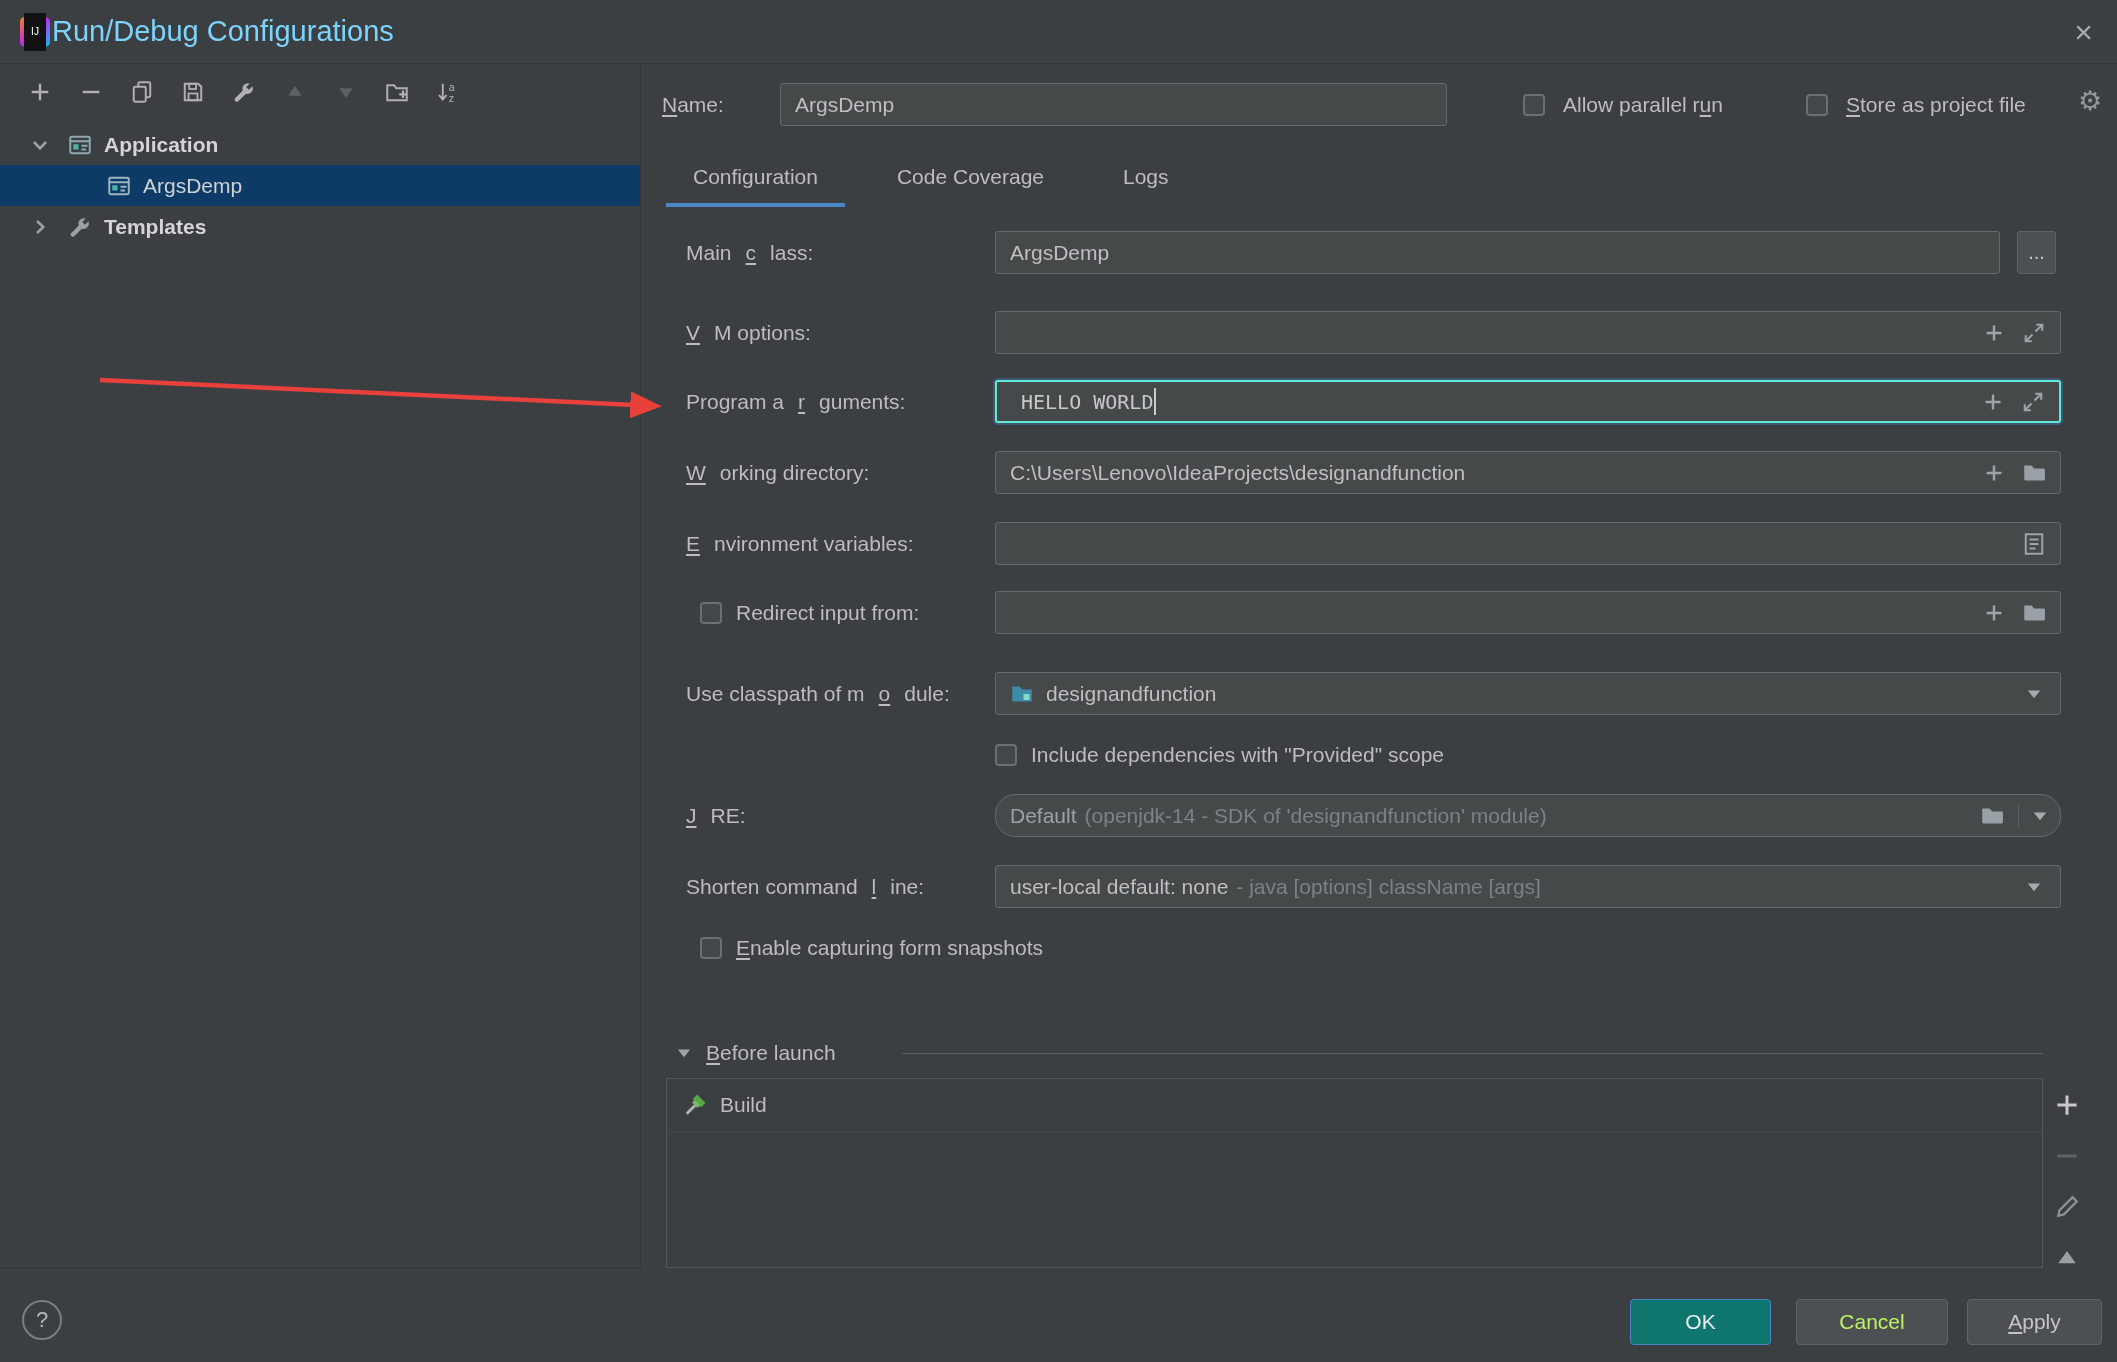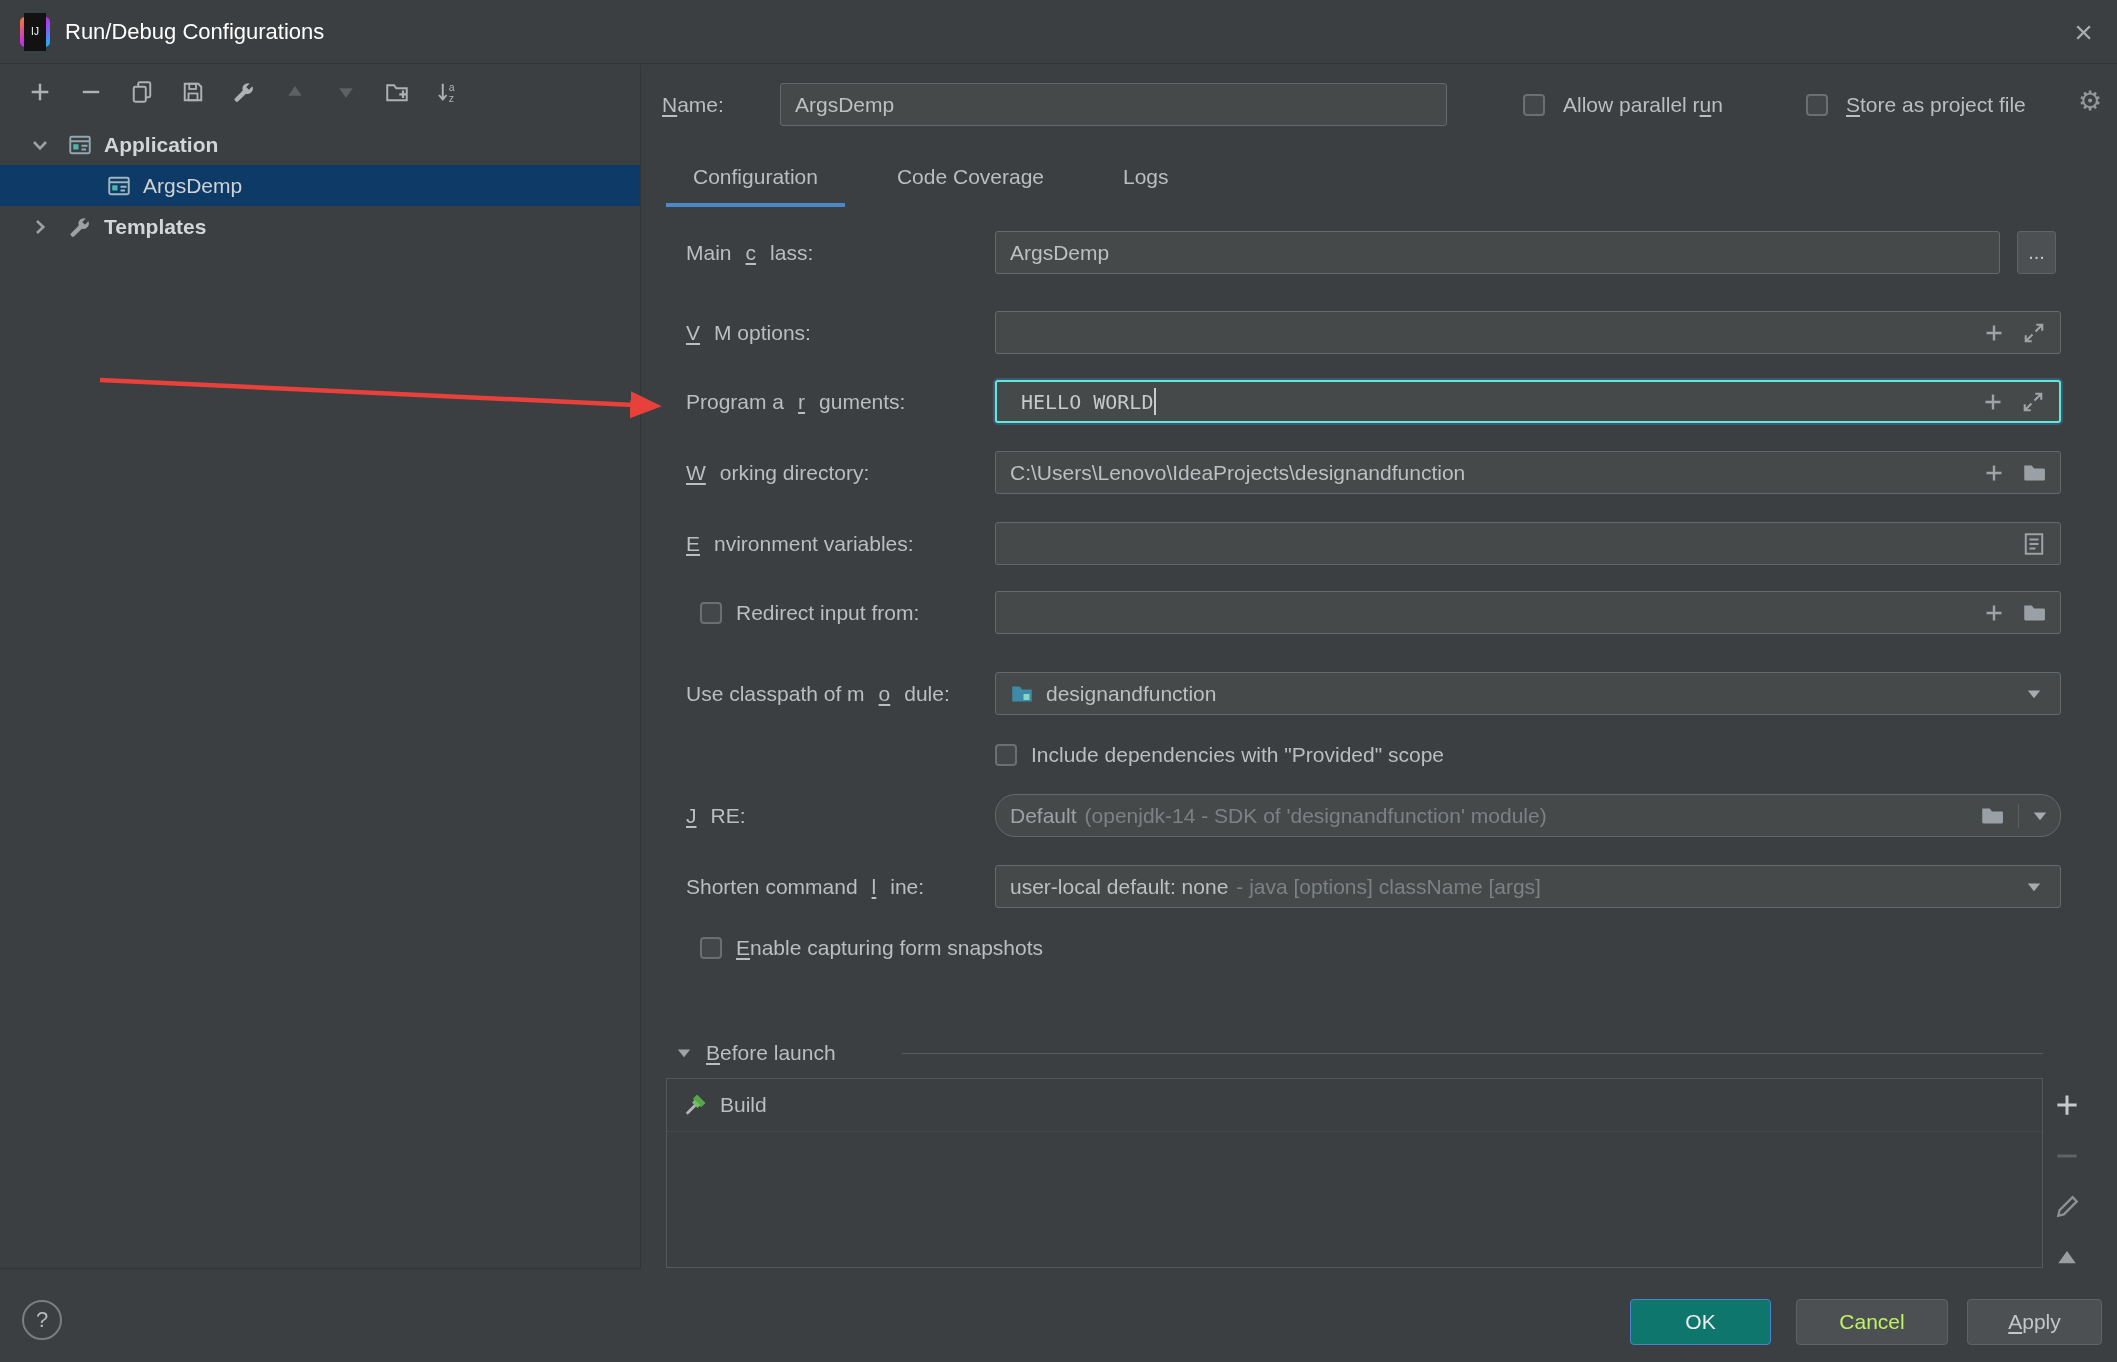--- a/index.html
+++ b/index.html
@@ -4,21 +4,21 @@
 <style>
   * { margin:0; padding:0; box-sizing:border-box; }
   body { background:#2b2b2b; font-family:"Liberation Sans", sans-serif; }
   .app { position:relative; width:2117px; height:1362px; background:#3c3f41; color:#bbbdbf; overflow:hidden; }
   u { text-underline-offset:3px; text-decoration-thickness:1.5px; }
 
   
   .titlebar { position:absolute; top:0; left:0; right:0; height:64px; border-bottom:1px solid #333638; display:flex; align-items:center; padding-left:20px; }
   .logo { width:30px; height:30px; border-radius:5px; background:linear-gradient(135deg,#fc801d 0%,#c02bf0 48%,#07c3f2 100%); display:flex; align-items:center; justify-content:center; }
   .logo-inner { width:22px; height:38px; background:#121212; color:#ffffff; font-size:10px; font-weight:normal; display:flex; align-items:center; justify-content:center; }
-  .title { margin-left:15px; font-size:22px; color:#ffffff; }
+  .title { margin-left:2px; font-size:29px; color:#7dd3fc; }
   .close-btn { position:absolute; right:24px; top:0; height:64px; display:flex; align-items:center; font-size:32px; color:#a9acae; }
 
   
   .left-panel { position:absolute; left:0; top:65px; width:641px; height:1204px; border-right:1px solid #333638; border-bottom:1px solid #333638; }
   .lp-toolbar { display:flex; align-items:center; gap:27px; padding:15px 0 12px 28px; }
   .tbtn { width:24px; height:24px; display:flex; align-items:center; justify-content:center; }
   .tree { margin-top:8px; }
   .trow { height:41px; display:flex; align-items:center; font-size:21px; padding-left:28px; }
   .trow .chev { width:24px; height:24px; flex:none; }
   .trow .ticon { width:24px; height:24px; flex:none; margin-left:16px; }

